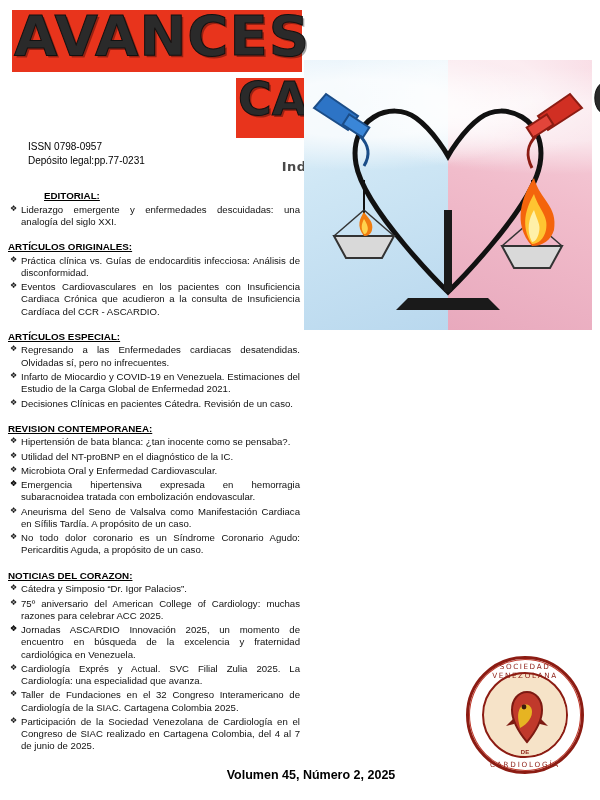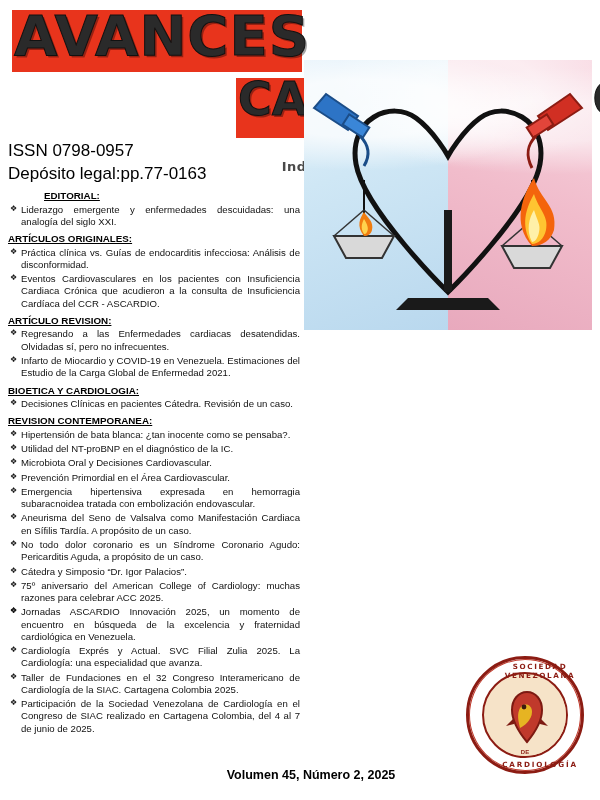--- a/index.html
+++ b/index.html
@@ -54,22 +54,22 @@
     font-weight: bold;
     font-size: 46px;
     letter-spacing: 0px;
     color: #2a2a2a;
     -webkit-text-stroke: 1px #111;
     text-shadow: 2px 2px 0 rgba(0,0,0,0.35);
     line-height: 1;
   }
   .issn-block {
     position: absolute;
-    left: 8px; top: 140px;
-    font-size: 17px;
+    left: 28px; top: 140px;
+    font-size: 10px;
     color: #000;
     line-height: 1.35;
   }
   .subtitle-block {
     position: absolute;
     right: 10px; top: 140px;
     text-align: right;
     color: #4a4a4a;
     font-family: "DejaVu Sans", sans-serif;
     font-weight: bold;
@@ -89,21 +89,21 @@
     left: 8px; top: 0;
     width: 292px;
     font-size: 9.6px;
     color: #111;
     line-height: 1.28;
   }
   .section-head {
     font-weight: bold;
     text-decoration: underline;
     font-size: 9.8px;
-    margin-top: 5px;
+    margin-top: 13px;
     margin-bottom: 1px;
     color: #000;
   }
   .section-head:first-child { margin-top: 0; margin-left: 36px; }
   ul.items {
     list-style: none;
     margin: 0 0 0 0;
     padding: 0;
   }
   ul.items li {
@@ -162,24 +162,24 @@
   }
   .seal-inner {
     position: absolute; inset: 16px;
     border-radius: 50%;
     background: #f6e3c8;
     border: 2px solid #8c1c13;
     overflow: hidden;
   }
   .seal-text-top, .seal-text-bottom {
     position: absolute;
-    left: 15px; width: 100%;
+    left: 0; width: 100%;
     text-align: center;
     font-family: "DejaVu Sans", sans-serif;
-    font-weight: bold;
+    font-weight: normal;
     color: #8c1c13;
     font-size: 7.2px;
     letter-spacing: 1.6px;
   }
   .seal-text-top { top: 6px; }
   .seal-text-bottom { bottom: 5px; letter-spacing: 1.8px; }
   .seal-de {
     position: absolute;
     left: 0; width: 100%;
     bottom: 19px;
@@ -206,61 +206,61 @@
 <div class="page">
 
   <div class="masthead">
     <div class="red-bar-top"></div>
     <div class="red-bar-bottom"></div>
     <div class="word-avances">AVANCES</div>
     <div class="word-cardiologicos">CARDIOLOGICOS</div>
 
     <div class="issn-block">
       <div>ISSN 0798-0957</div>
-      <div>Depósito legal:pp.77-0163</div>
+      <div>Depósito legal:pp.77-0231</div>
     </div>
 
     <div class="subtitle-block">
       <div class="subtitle-1">Revista Venezolana de Cardiología</div>
       <div class="subtitle-2">Indizada en LILACS, LIVECS y LATINDEX</div>
     </div>
   </div>
 
   <div class="content">
     <div class="toc" id="toc-root">
         <div class="section-head">EDITORIAL:</div>
         <ul class="items">
           <li><span class="bullet">❖</span><span>Liderazgo emergente y enfermedades descuidadas: una analogía del siglo XXI.</span></li>
         </ul>
         <div class="section-head">ARTÍCULOS ORIGINALES:</div>
         <ul class="items">
           <li><span class="bullet">❖</span><span>Práctica clínica vs. Guías de endocarditis infecciosa: Análisis de disconformidad.</span></li>
           <li><span class="bullet">❖</span><span>Eventos Cardiovasculares en los pacientes con Insuficiencia Cardiaca Crónica que acudieron a la consulta de Insuficiencia Cardíaca del CCR - ASCARDIO.</span></li>
         </ul>
-        <div class="section-head">ARTÍCULO REVISION:</div>
+        <div class="section-head">ARTÍCULOS ESPECIAL:</div>
         <ul class="items">
           <li><span class="bullet">❖</span><span>Regresando a las Enfermedades cardiacas desatendidas. Olvidadas sí, pero no infrecuentes.</span></li>
           <li><span class="bullet">❖</span><span>Infarto de Miocardio y COVID-19 en Venezuela. Estimaciones del Estudio de la Carga Global de Enfermedad 2021.</span></li>
         </ul>
-        <div class="section-head">BIOETICA Y CARDIOLOGIA:</div>
         <ul class="items">
           <li><span class="bullet">❖</span><span>Decisiones Clínicas en pacientes Cátedra. Revisión de un caso.</span></li>
         </ul>
         <div class="section-head">REVISION CONTEMPORANEA:</div>
         <ul class="items">
           <li><span class="bullet">❖</span><span>Hipertensión de bata blanca: ¿tan inocente como se pensaba?.</span></li>
           <li><span class="bullet">❖</span><span>Utilidad del NT-proBNP en el diagnóstico de la IC.</span></li>
-          <li><span class="bullet">❖</span><span>Microbiota Oral y Decisiones Cardiovascular.</span></li>
-          <li><span class="bullet">❖</span><span>Prevención Primordial en el Área Cardiovascular.</span></li>
+          <li><span class="bullet">❖</span><span>Microbiota Oral y Enfermedad Cardiovascular.</span></li>
+          <li><span class="bullet">❖</span></li>
         </ul>
         <ul class="items">
           <li><span class="bullet">❖</span><span>Emergencia hipertensiva expresada en hemorragia subaracnoidea tratada con embolización endovascular.</span></li>
           <li><span class="bullet">❖</span><span>Aneurisma del Seno de Valsalva como Manifestación Cardiaca en Sífilis Tardía. A propósito de un caso.</span></li>
           <li><span class="bullet">❖</span><span>No todo dolor coronario es un Síndrome Coronario Agudo: Pericarditis Aguda, a propósito de un caso.</span></li>
         </ul>
+        <div class="section-head">NOTICIAS DEL CORAZON:</div>
         <ul class="items">
           <li><span class="bullet">❖</span><span>Cátedra y Simposio “Dr. Igor Palacios”.</span></li>
           <li><span class="bullet">❖</span><span>75º aniversario del American College of Cardiology: muchas razones para celebrar ACC 2025.</span></li>
           <li><span class="bullet">❖</span></li>
           <li><span class="bullet">❖</span><span>Jornadas ASCARDIO Innovación 2025, un momento de encuentro en búsqueda de la excelencia y fraternidad cardiológica en Venezuela.</span></li>
           <li><span class="bullet">❖</span><span>Cardiología Exprés y Actual. SVC Filial Zulia 2025.  La Cardiología: una especialidad que avanza.</span></li>
           <li><span class="bullet">❖</span><span>Taller de Fundaciones en el 32 Congreso Interamericano de Cardiología de la SIAC. Cartagena Colombia 2025.</span></li>
           <li><span class="bullet">❖</span><span>Participación de la Sociedad Venezolana de Cardiología en el Congreso de SIAC realizado en Cartagena Colombia, del 4 al 7 de junio de 2025.</span></li>
         </ul>
       </div>

